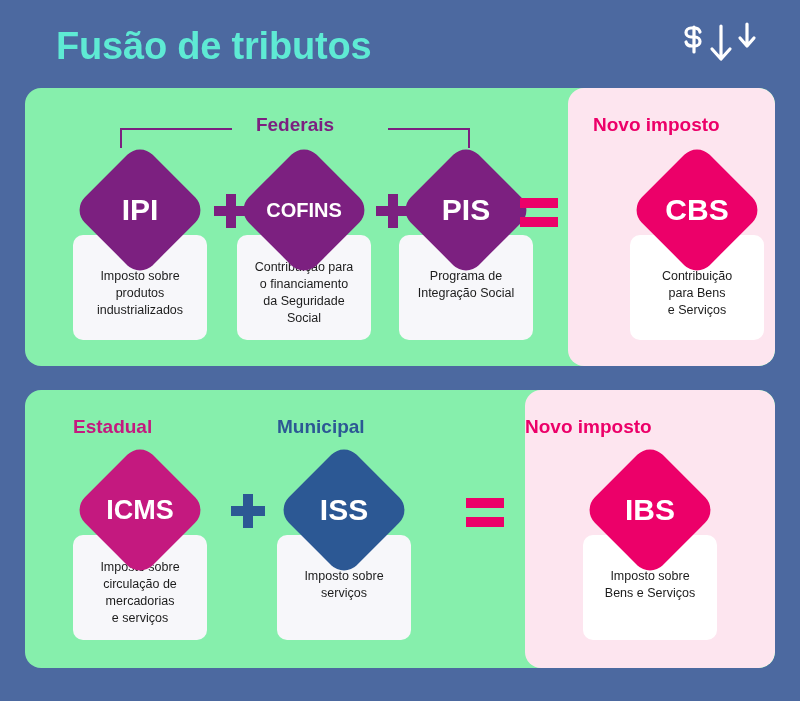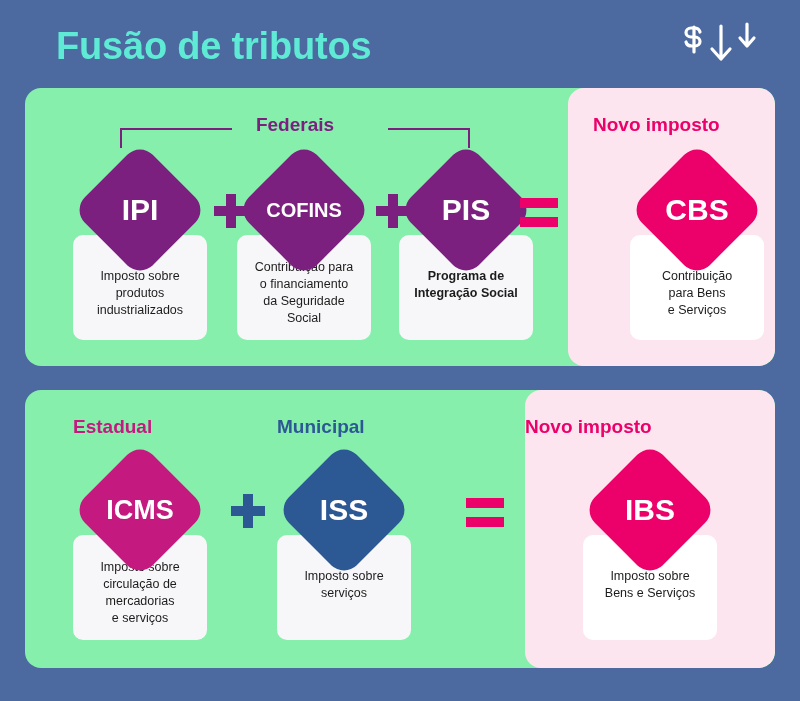--- a/index.html
+++ b/index.html
@@ -251,21 +251,21 @@
         <div class="diamond-label" style="font-size:20px;">COFINS</div>
       </div>
     </div>
 
     <div class="op op-plus" style="left:351px; top:106px; color:#7c2080;">
       <div class="bar-h"></div>
         <div class="bar-v"></div>
     </div>
 
     <div class="item" style="left:374px; top:74px;">
-      <div class="caption-card" style="top:73px; height:105px;font-weight:bold;">
+      <div class="caption-card" style="top:73px; height:105px;">
         <div class="caption-text" style="top:33px;">Programa de
 Integração Social</div>
       </div>
       <div class="diamond" style="left:19px; top:0; background:#7c2080;">
         <div class="diamond-label" style="font-size:30px;">PIS</div>
       </div>
     </div>
 
     <div class="op op-equals" style="left:495px; top:107px; color:#ec0069;">
       <div class="bar-1"></div>

